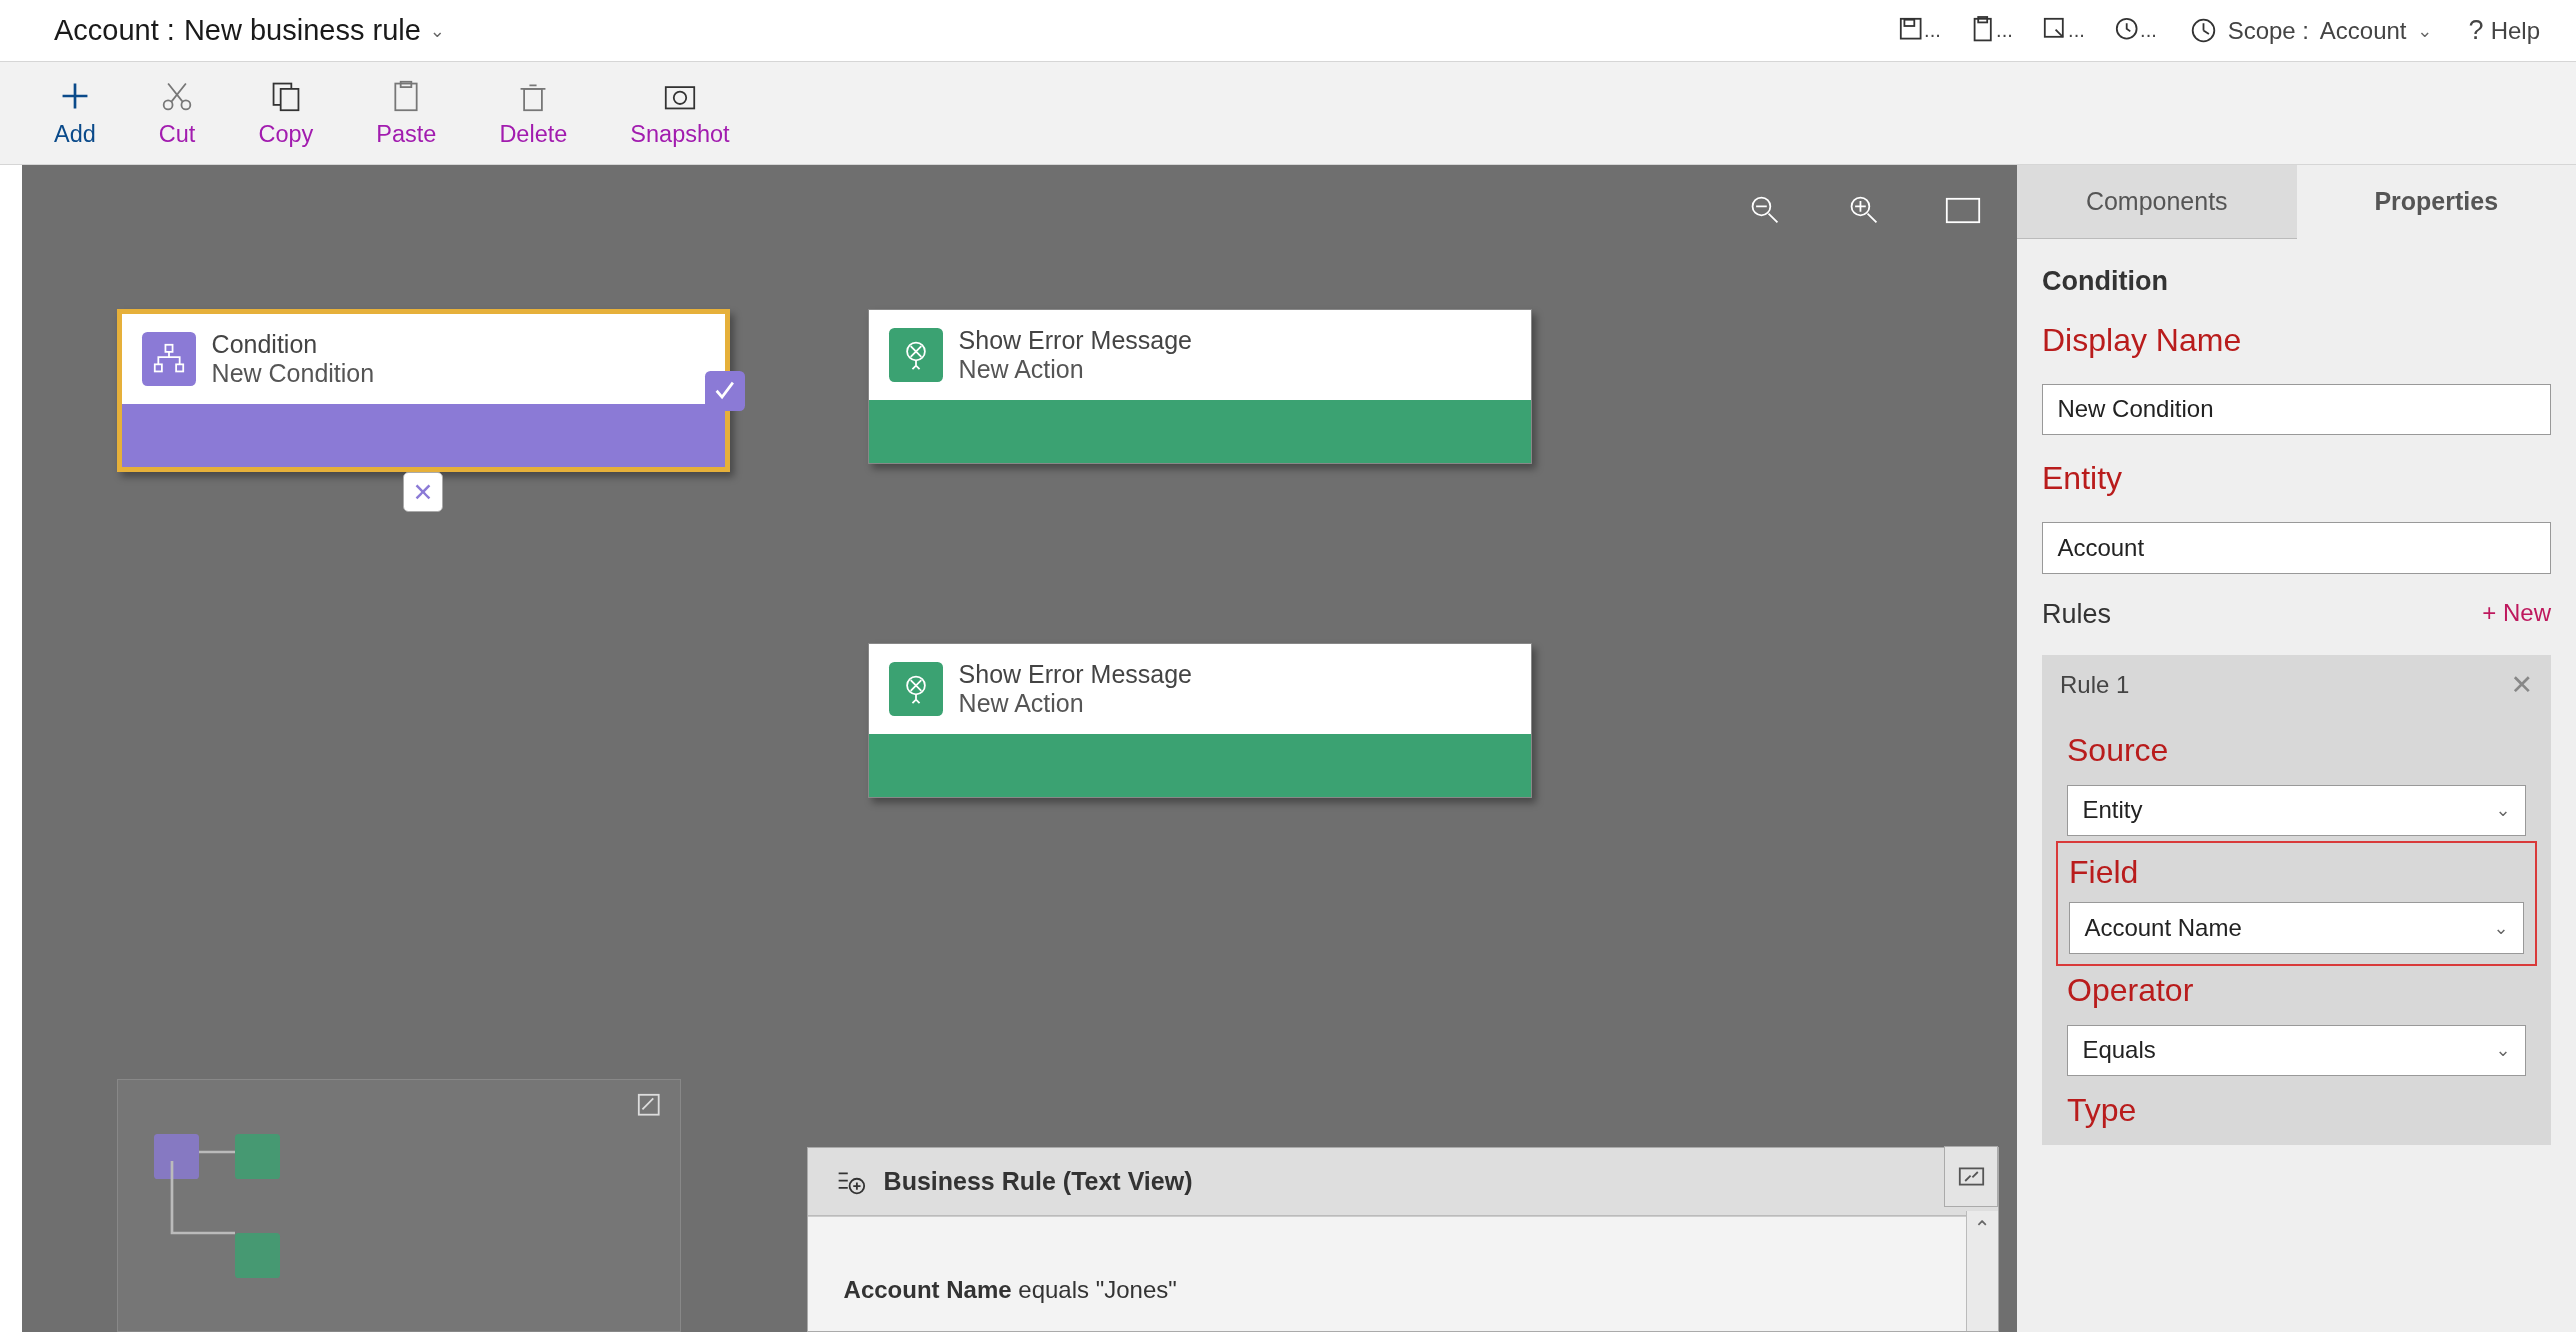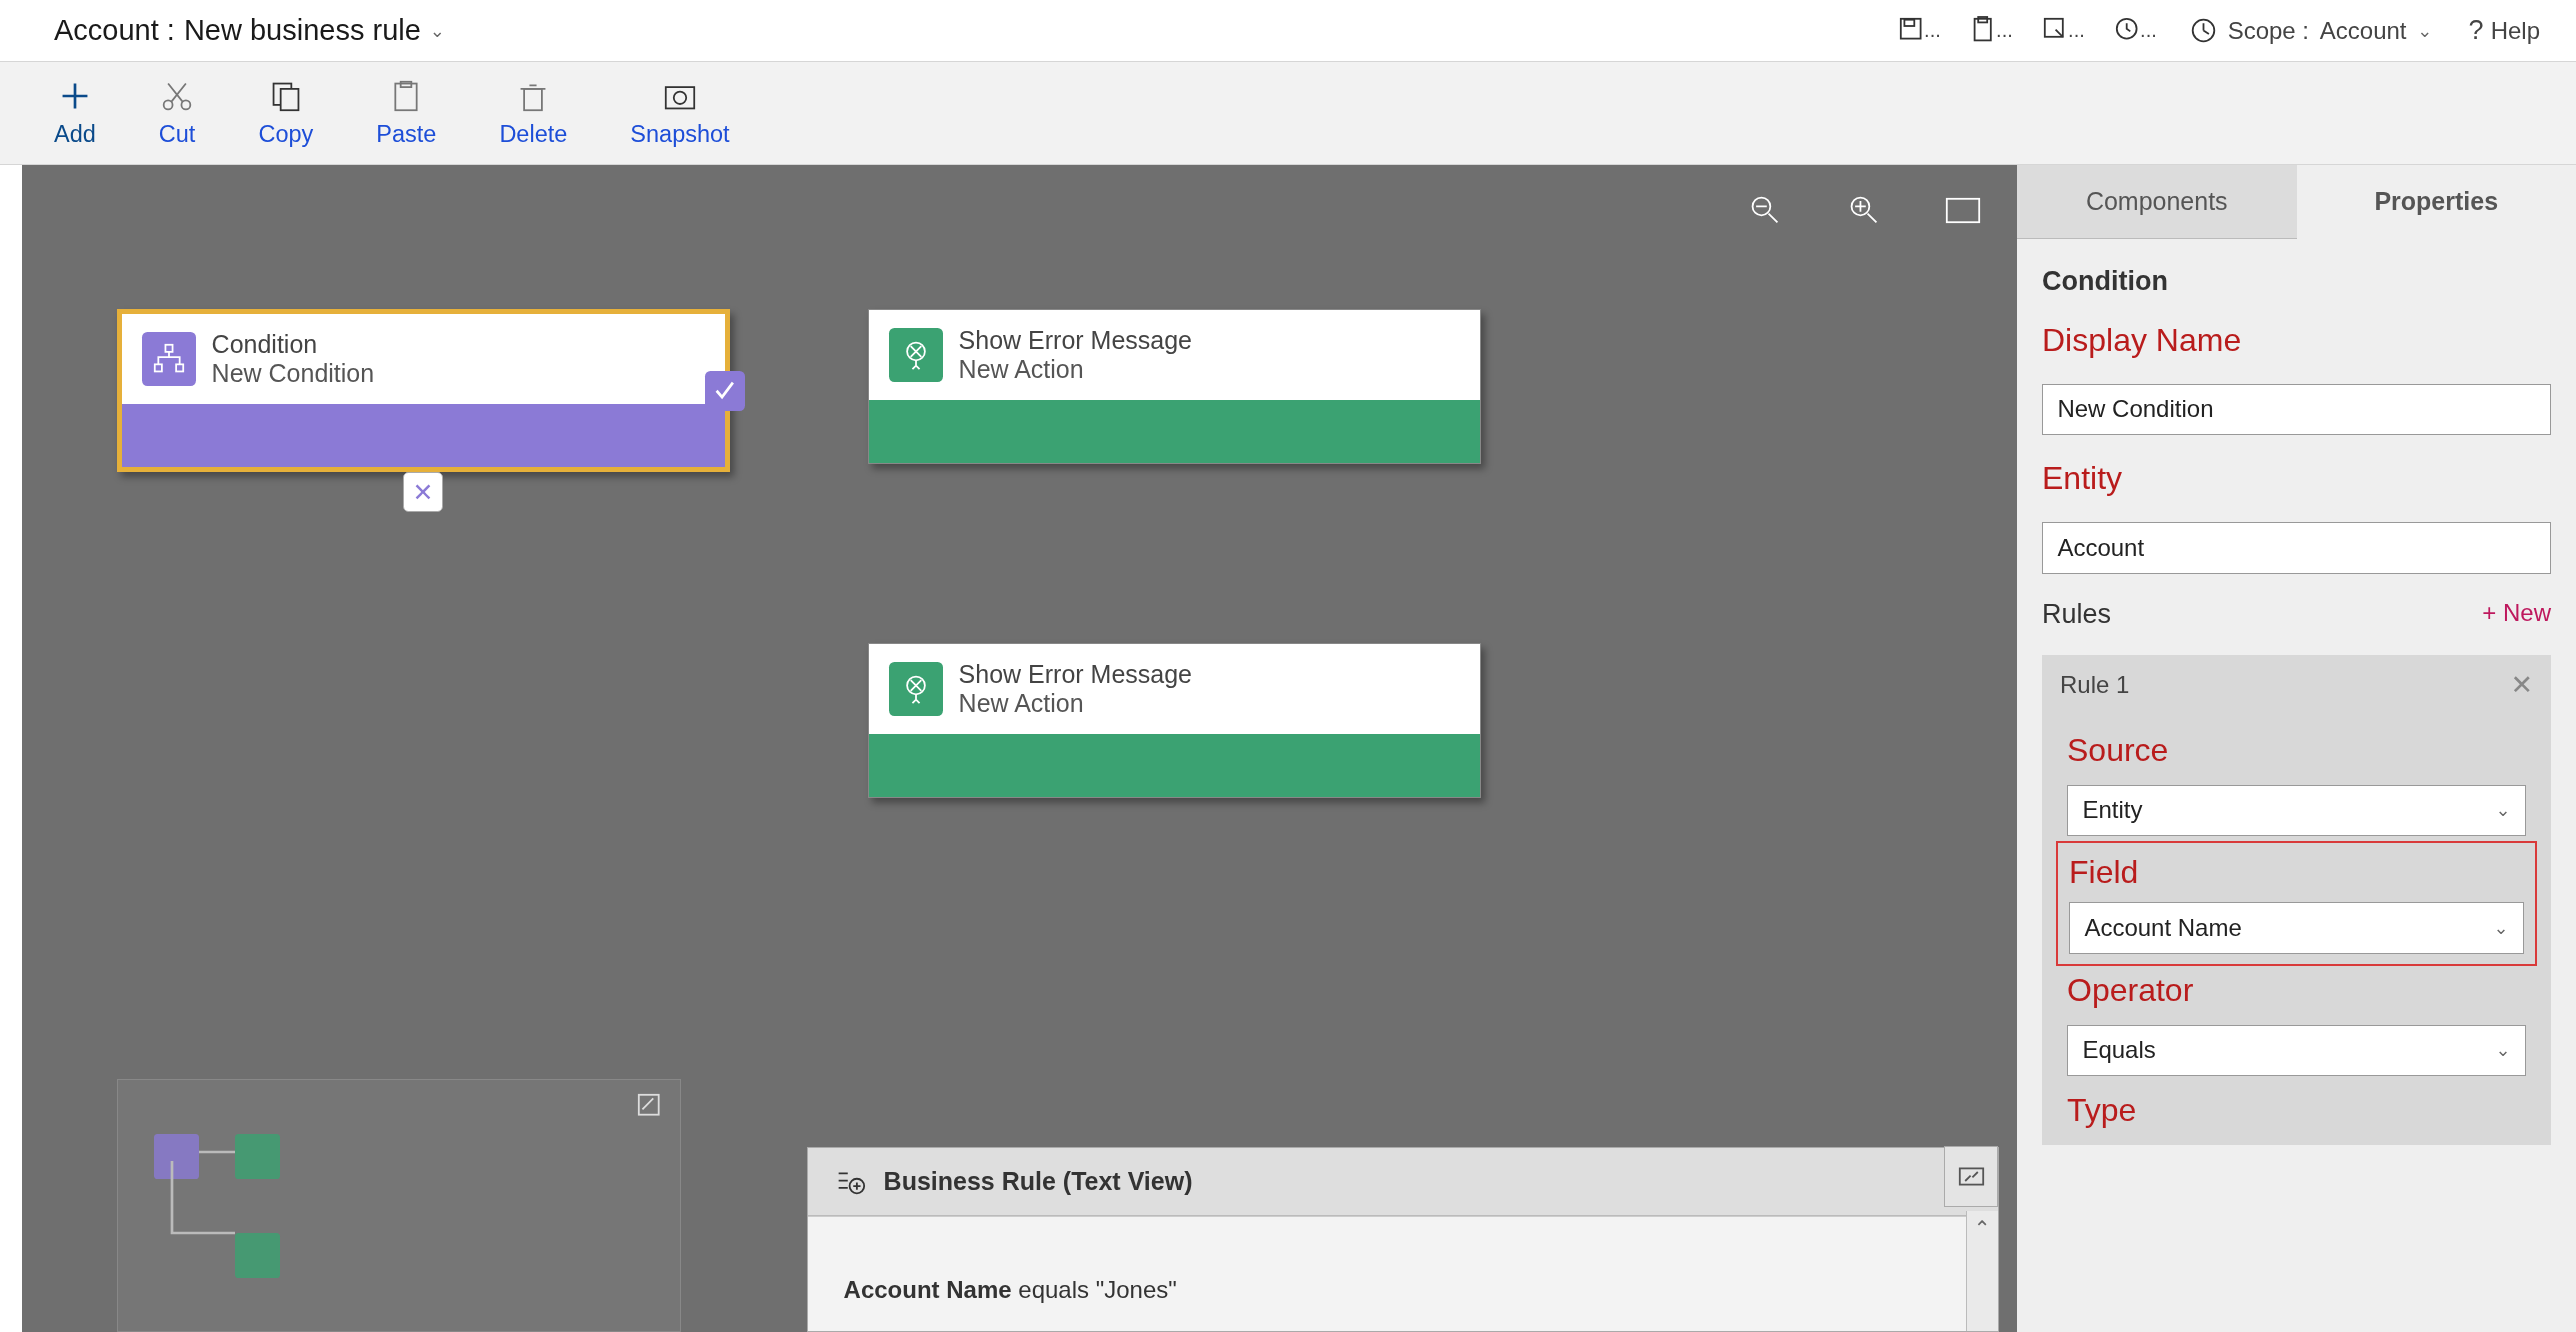--- a/index.html
+++ b/index.html
@@ -9,21 +9,21 @@
 
 .header{display:flex;align-items:center;justify-content:space-between;padding:12.6px 36px 12.6px 54px;border-bottom:1.8px solid #d6d6d6}
 .header-left{display:flex;align-items:center;gap:9px;font-size:29px;color:#1a1a1a}
 .header-right{display:flex;align-items:center;gap:36px;font-size:24px;color:#444}
 .header-icon{width:36px;height:36px;display:flex;align-items:center;justify-content:center}
 .scope-group{display:flex;align-items:center;gap:10.8px}
 .help-group{display:flex;align-items:center;gap:7.2px}
 
 
 .toolbar{display:flex;align-items:center;gap:63px;padding:16px 54px;background:#f2f2f2;border-bottom:0.9px solid #d6d6d6}
-.tool-btn{display:flex;flex-direction:column;align-items:center;gap:7.2px;font-size:23.5px;color:#1d4ed8;cursor:pointer}
+.tool-btn{display:flex;flex-direction:column;align-items:center;gap:7.2px;font-size:23.5px;color:#a21caf;cursor:pointer}
 .tool-btn.enabled{color:#0a4a8a}
 .tool-icon{width:36px;height:36px;display:flex;align-items:center;justify-content:center}
 
 
 .main{display:flex;flex:1;overflow:hidden}
 
 
 .canvas-wrap{flex:1;position:relative;background:#fff;overflow:hidden}
 .canvas{position:absolute;left:21.6px;right:0;top:0;bottom:0;background:#6f6f6f}
 .canvas-controls{position:absolute;right:36px;top:27px;display:flex;gap:63px;z-index:5}
@@ -34,21 +34,21 @@
 .node-head{display:flex;align-items:center;gap:16px;padding:16px 20px;background:#fff}
 .node-icon{width:54px;height:54px;border-radius:5.4px;display:flex;align-items:center;justify-content:center}
 .node-text .t1{font-size:25px;color:#444}
 .node-text .t2{font-size:25px;color:#555}
 .node-foot{height:63px}
 .node-condition{left:95px;top:144px;width:613px;border:5.4px solid #e6b03a}
 .node-condition .node-icon{background:#8b7ad6}
 .node-condition .node-foot{background:#8b7ad6}
 .check-badge{position:absolute;right:-20px;top:50%;transform:translateY(-50%);width:40px;height:40px;background:#8b7ad6;border-radius:5.4px;display:flex;align-items:center;justify-content:center}
 .x-badge{position:absolute;left:50%;bottom:-45px;transform:translateX(-50%);width:40px;height:40px;background:#fff;border:1.8px solid #aaa;border-radius:5.4px;display:flex;align-items:center;justify-content:center;color:#8b7ad6;font-size:25px}
-.node-action{left:846px;width:613px}
+.node-action{left:846px;width:664px}
 .node-action.a1{top:144px}
 .node-action.a2{top:478px}
 .node-action .node-icon{background:#3ba272}
 .node-action .node-foot{background:#3ba272}
 
 
 .connector{position:absolute;background:#bbb;z-index:-1}
 .h-line{left:708px;top:211px;width:135px;height:3.6px}
 .v-line{left:400px;top:352px;width:3.6px;height:216px}
 .h-line2{left:400px;top:565px;width:451px;height:3.6px}

